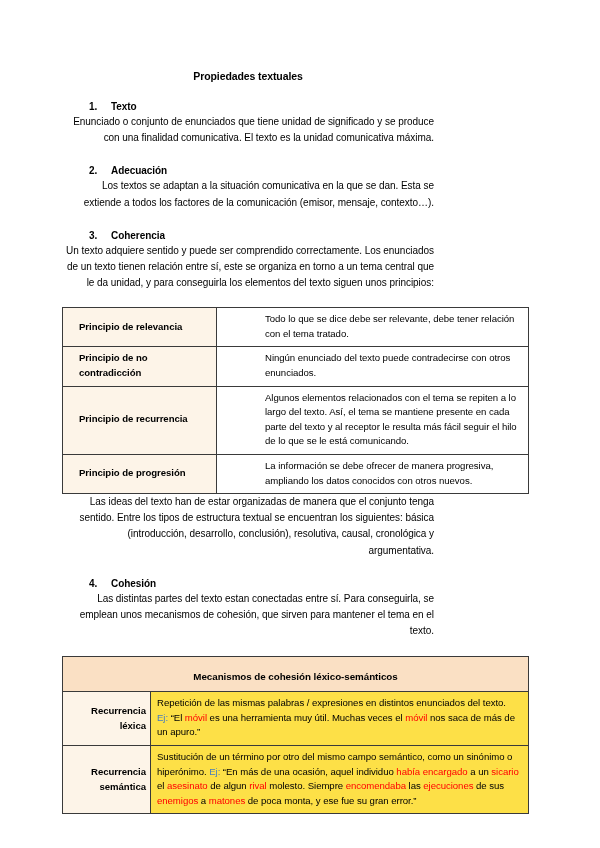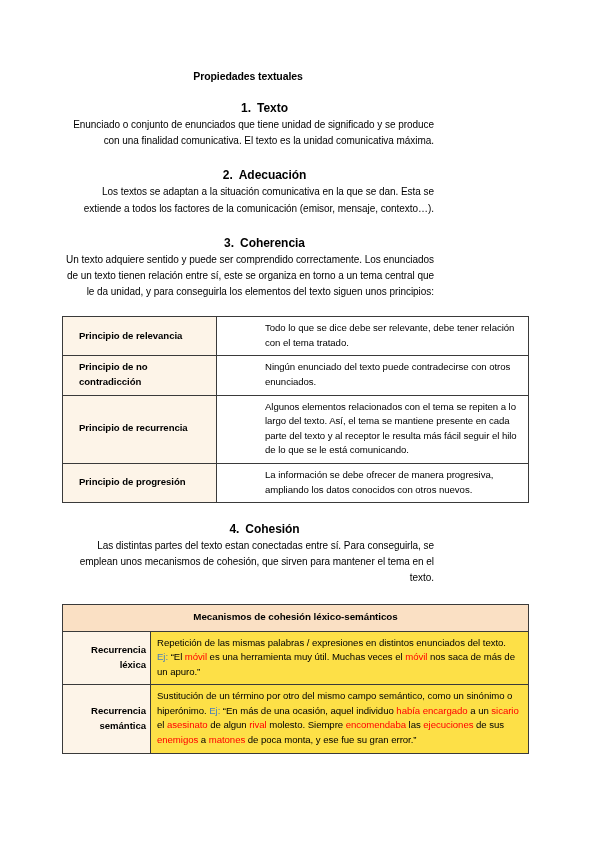--- a/index.html
+++ b/index.html
@@ -25,27 +25,26 @@
   }
   .doc-title {
     text-align: center;
     font-size: 10.5px;
     font-weight: bold;
     letter-spacing: -0.1px;
     margin: 8px 0 0 0;
     padding: 0;
   }
   .section-heading {
-    font-size: 12px;
+    font-size: 10px;
     font-weight: bold;
     margin: 19px 0 2px 0;
     padding-left: 27px;
     text-indent: 0;
     letter-spacing: -0.05px;
-    text-align: center;
   }
   .section-heading .num {
     display: inline-block;
     width: 22px;
   }
   p.body-text {
     font-size: 10px;
     line-height: 1.62;
     margin: 0;
     padding: 0;
@@ -89,21 +88,21 @@
 
   
   #cohesion-table { margin-top: 17px; }
   #cohesion-table col.c1 { width: 88px; }
   #cohesion-table col.c2 { width: 378px; }
   #cohesion-table th.table-header {
     background: #fae0c4;
     font-weight: bold;
     text-align: center;
     font-size: 9.8px;
-    padding: 5px 6px 6px 6px;
+    padding: 13px 6px 6px 6px;
   }
   #cohesion-table td.label-cell {
     background: #fdf4e8;
     font-weight: bold;
     text-align: right;
     vertical-align: middle;
     padding: 4px 4px;
   }
   #cohesion-table td.desc-cell {
     background: #fde047;
@@ -162,20 +161,21 @@
         <td class="label-cell">Principio de recurrencia</td>
         <td class="desc-cell">Algunos elementos relacionados con el tema se repiten a lo largo del texto. Así, el tema se mantiene presente en cada parte del texto y al receptor le resulta más fácil seguir el hilo de lo que se le está comunicando.</td>
       </tr>
       <tr>
         <td class="label-cell">Principio de progresión</td>
         <td class="desc-cell">La información se debe ofrecer de manera progresiva, ampliando los datos conocidos con otros nuevos.</td>
       </tr>
     </tbody>
   </table>
 
+  <p class="body-text spacer-para">Las ideas del texto han de estar organizadas de manera que el conjunto tenga sentido. Entre los tipos de estructura textual se encuentran los siguientes: básica (introducción, desarrollo, conclusión), resolutiva, causal, cronológica y argumentativa.</p>
 
   <div class="section-heading">
     <span class="num">4.</span><span>Cohesión</span>
   </div>
   <p class="body-text">Las distintas partes del texto estan conectadas entre sí. Para conseguirla, se emplean unos mecanismos de cohesión, que sirven para mantener el tema en el texto.</p>
 
   <table class="doc-table" id="cohesion-table">
     <colgroup>
         <col class="c1">
         <col class="c2">

